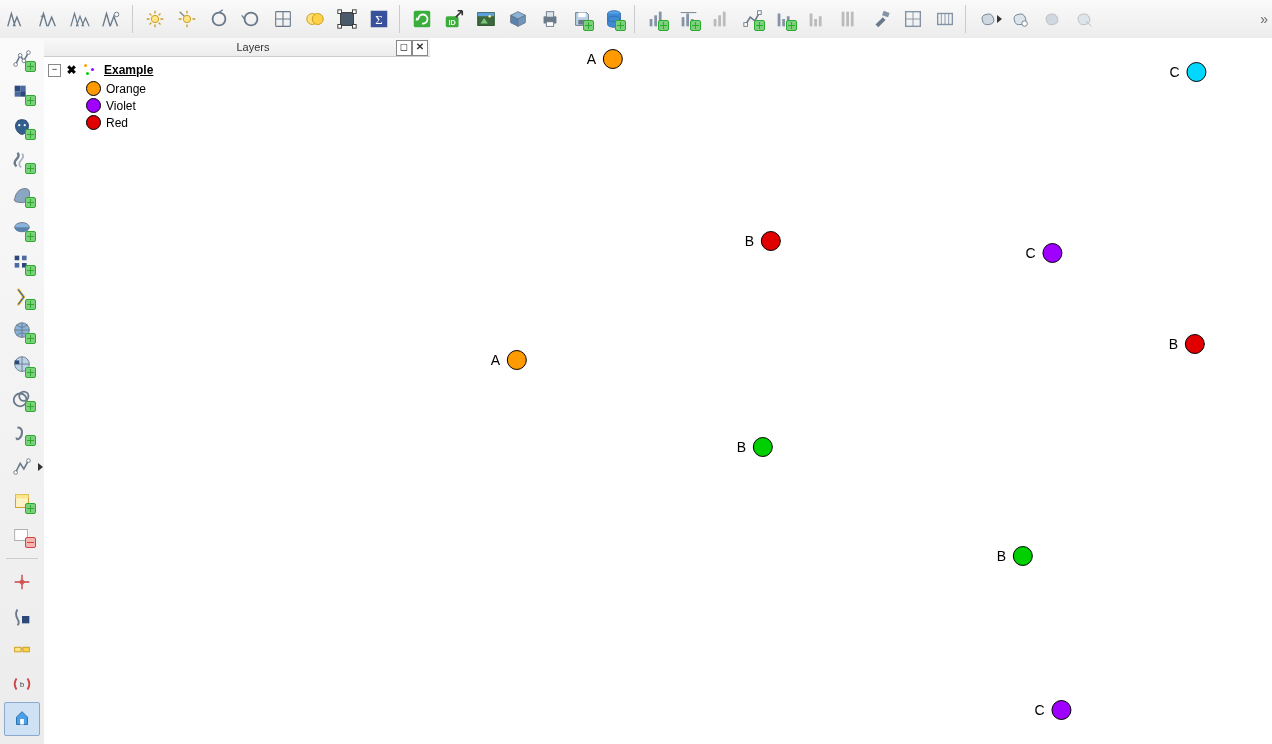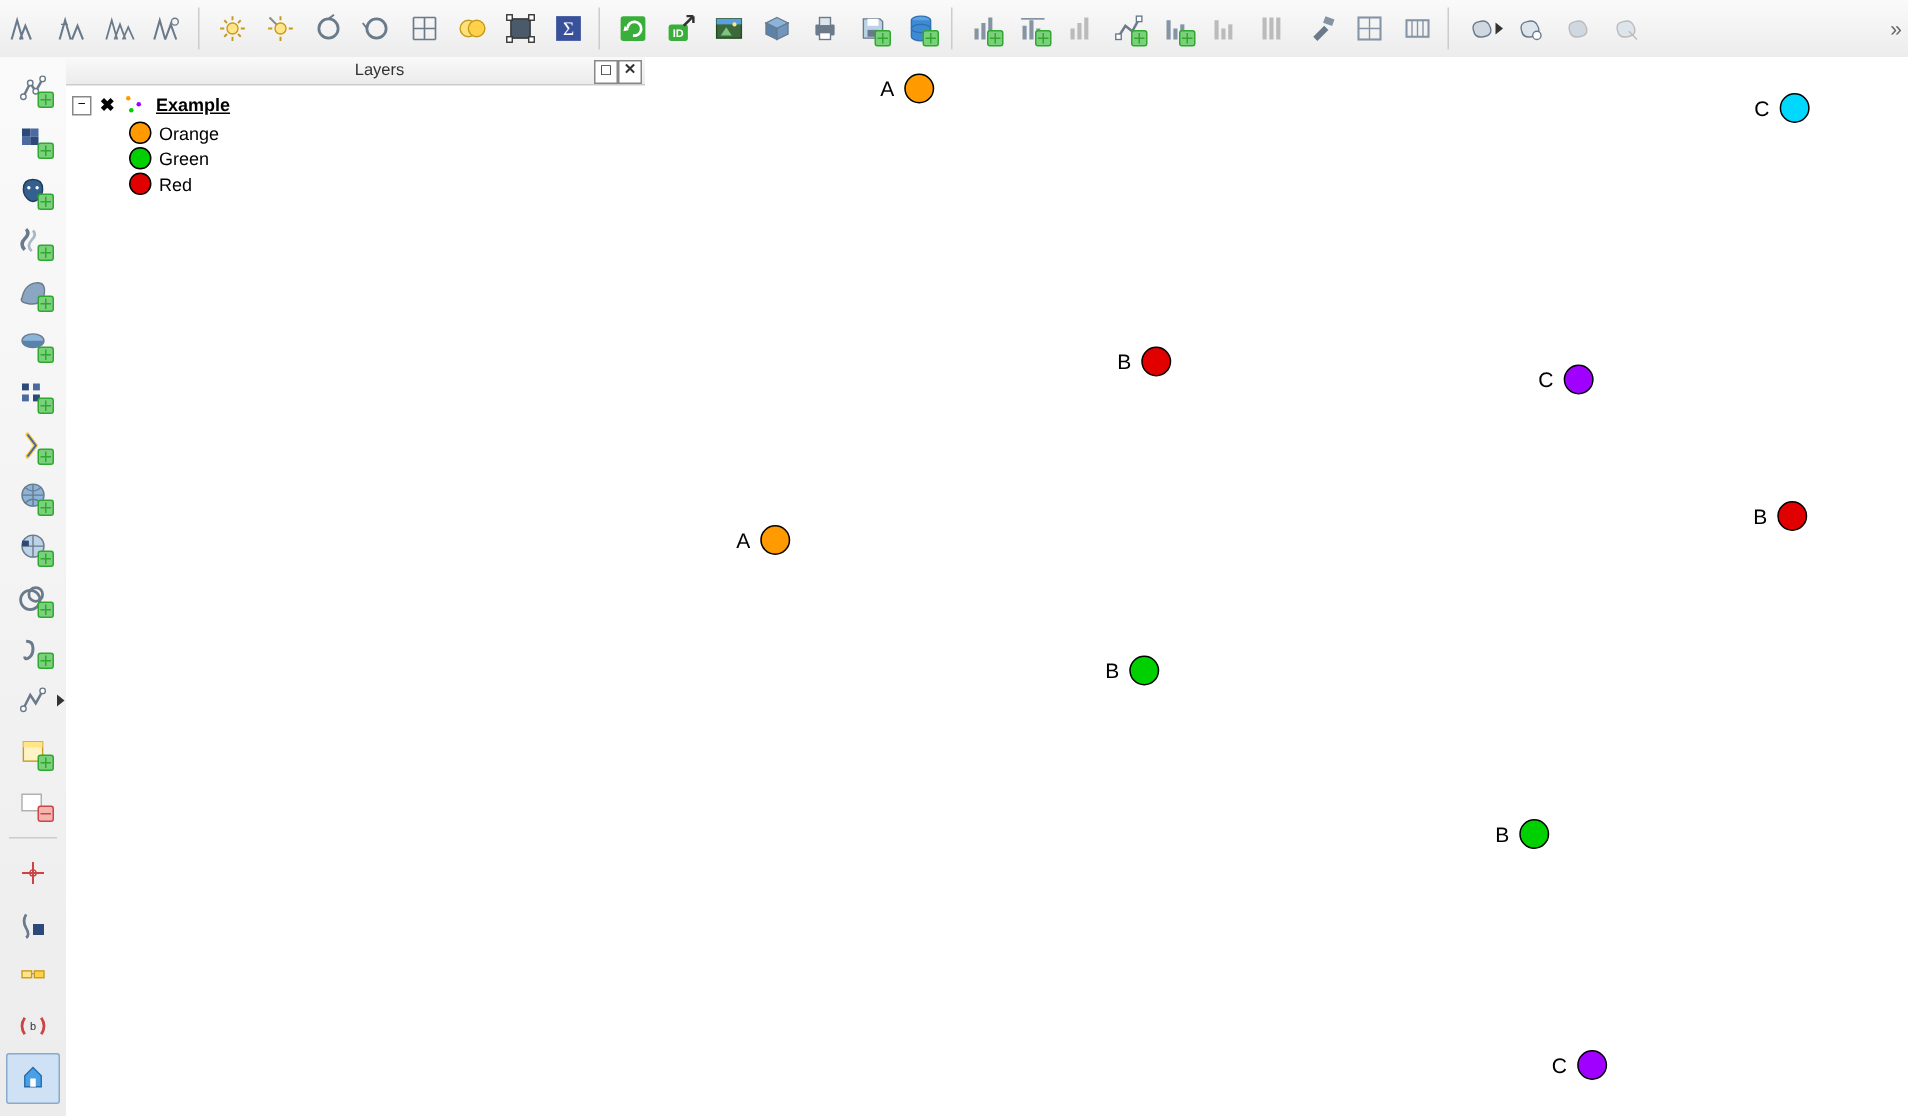--- a/index.html
+++ b/index.html
@@ -672,22 +672,22 @@
         <span style="left:4px;top:9px;background:#00d000"></span>
       </span>
       <span class="layer-name">Example</span>
     </div>
     <div class="tree-children" id="legend-container">
         <div class="legend-row">
           <div class="legend-swatch" style="background: rgb(255, 154, 0);"></div>
           <span class="legend-label">Orange</span>
         </div>
         <div class="legend-row">
-          <div class="legend-swatch" style="background: rgb(0, 208, 0);"></div>
-          <span class="legend-label">Green</span>
+          <div class="legend-swatch" style="background: rgb(160, 0, 255);"></div>
+          <span class="legend-label">Violet</span>
         </div>
         <div class="legend-row">
           <div class="legend-swatch" style="background: rgb(224, 0, 0);"></div>
           <span class="legend-label">Red</span>
         </div>
       </div>
   </div>
 </div>
 
 <div class="map-canvas" id="map-canvas">

